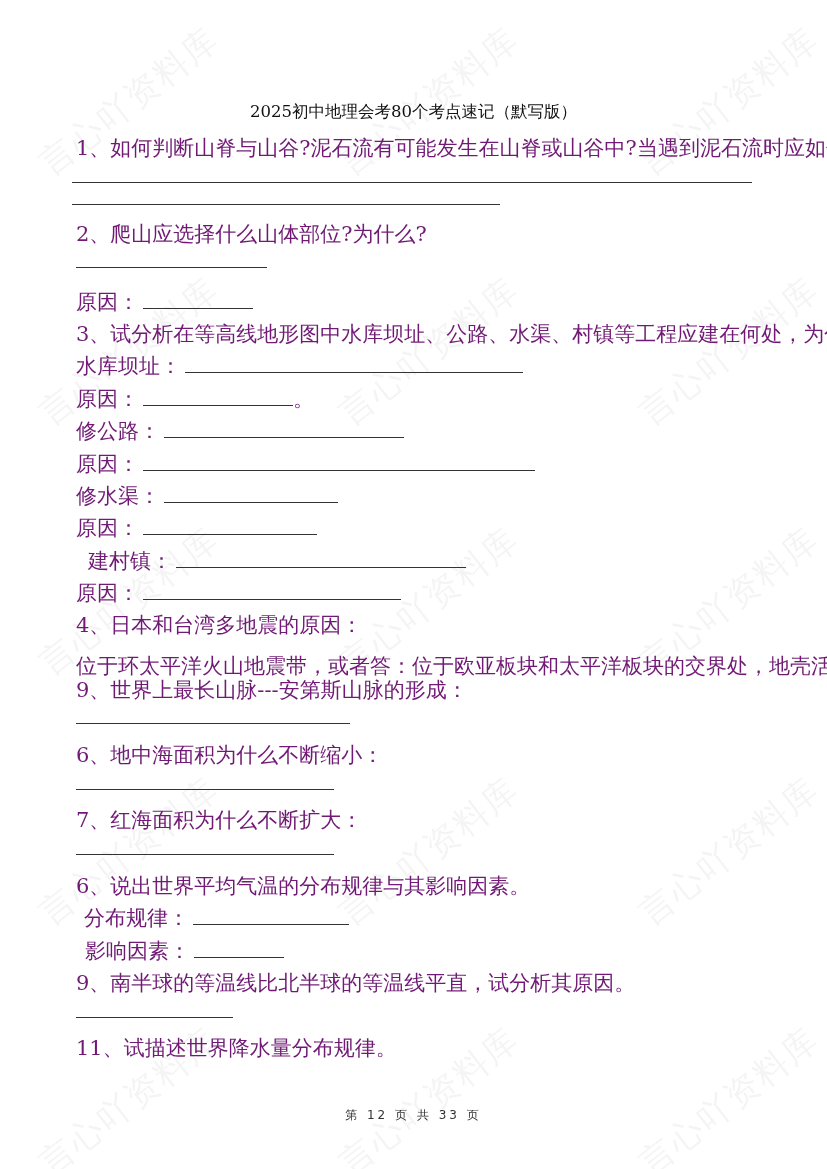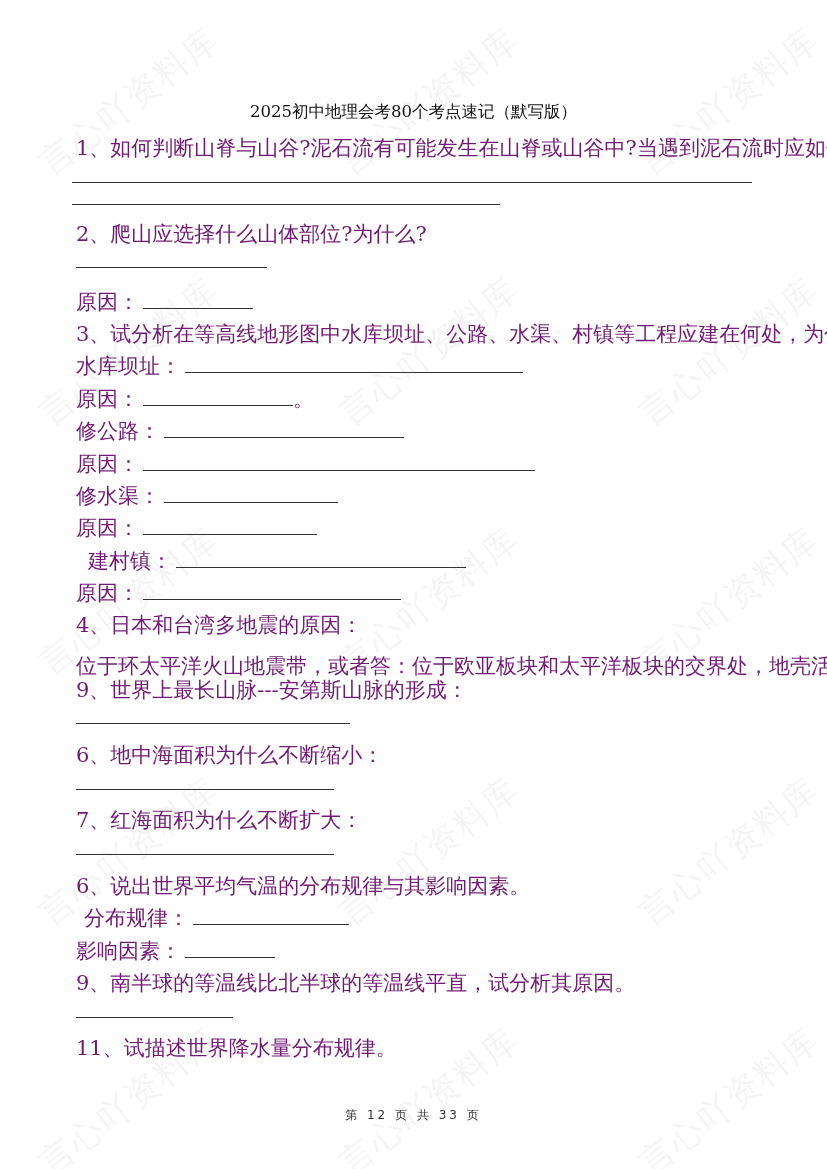--- a/index.html
+++ b/index.html
@@ -83,21 +83,21 @@
 <div class="line" style="top:741px;">6、地中海面积为什么不断缩小：</div>
 <div class="rule" style="top:789px; left:76px; width:258px;"></div>
 
 <div class="line" style="top:806px;">7、红海面积为什么不断扩大：</div>
 <div class="rule" style="top:854px; left:76px; width:258px;"></div>
 
 <div class="line" style="top:872px;">6、说出世界平均气温的分布规律与其影响因素。</div>
 <div class="line" style="top:904px;margin-left:8px;">
   <span>分布规律：</span><span class="blank" style="width:156px;"></span>
 </div>
-<div class="line" style="top:937px;">
+<div class="line" style="top:937px;margin-left:9px;">
   <span>影响因素：</span><span class="blank" style="width:90px;"></span>
 </div>
 
 <div class="line" style="top:969px;">9、南半球的等温线比北半球的等温线平直，试分析其原因。</div>
 <div class="rule" style="top:1017px; left:76px; width:157px;"></div>
 
 <div class="line" style="top:1034px;">11、试描述世界降水量分布规律。</div>
 
 <div class="footer">
   <span>第</span>

